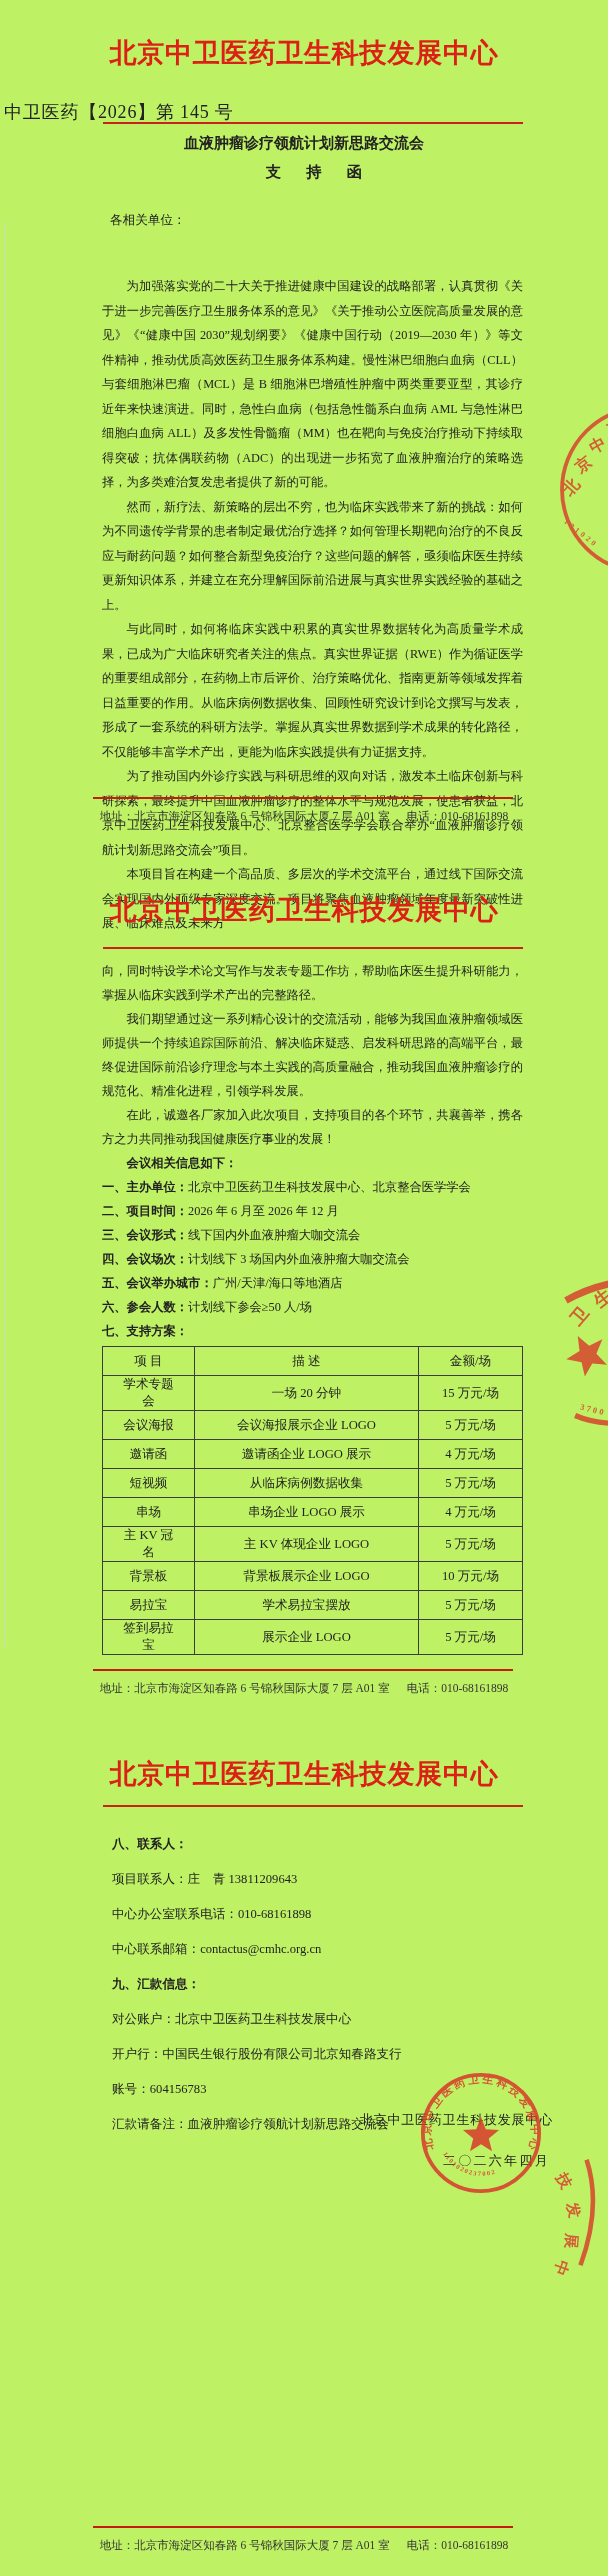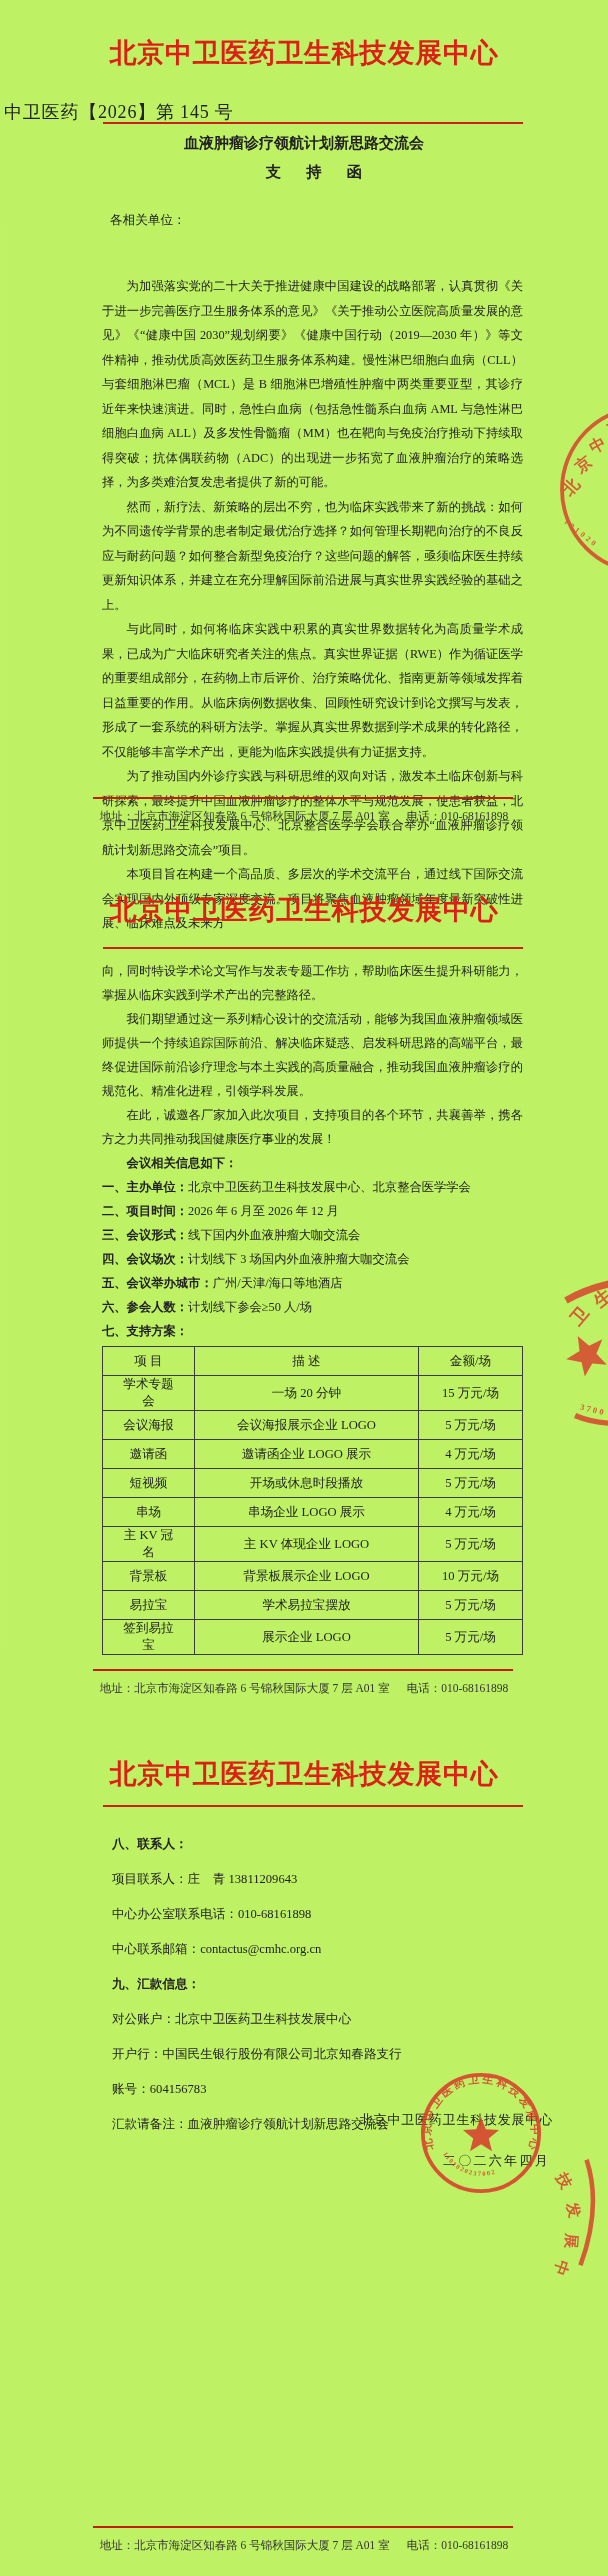--- a/index.html
+++ b/index.html
@@ -124,21 +124,21 @@
           <td>会议海报展示企业 LOGO</td>
           <td>5 万元/场</td>
         </tr>
     <tr>
           <td>邀请函</td>
           <td>邀请函企业 LOGO 展示</td>
           <td>4 万元/场</td>
         </tr>
     <tr>
           <td>短视频</td>
-          <td>开场或休息时段播放</td>
+          <td>从临床病例数据收集</td>
           <td>5 万元/场</td>
         </tr>
     <tr>
           <td>串场</td>
           <td>串场企业 LOGO 展示</td>
           <td>4 万元/场</td>
         </tr>
     <tr>
           <td>主 KV 冠名</td>
           <td>主 KV 体现企业 LOGO</td>

